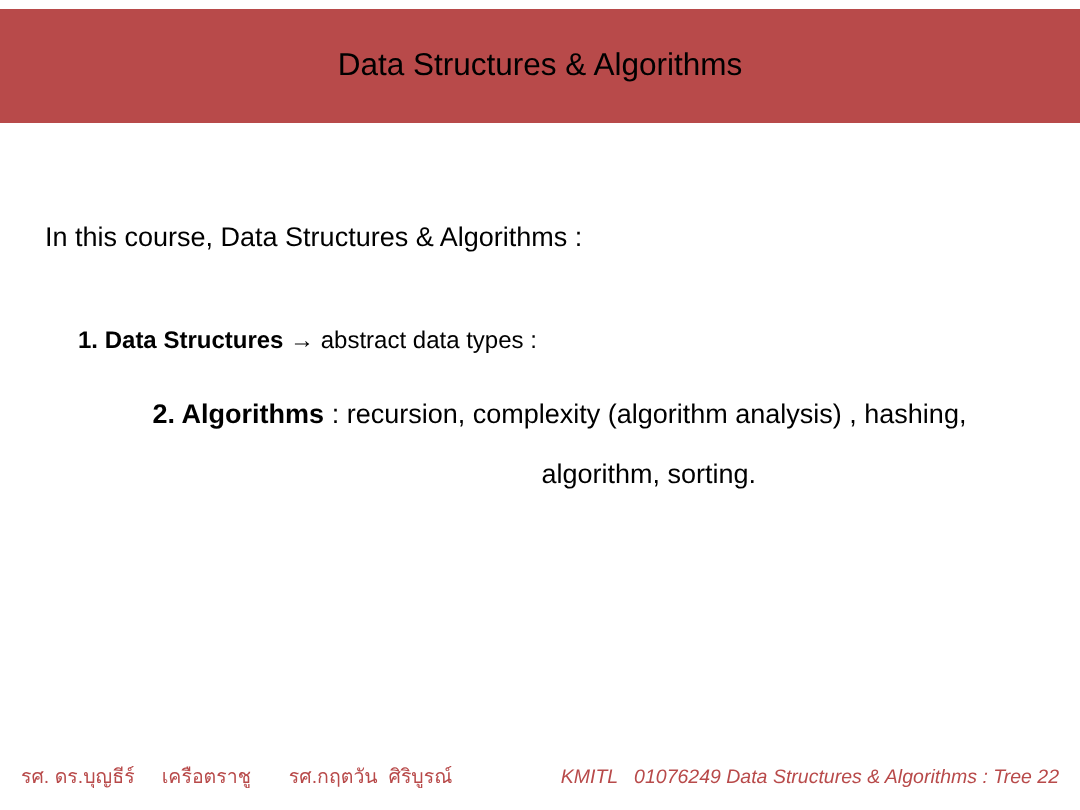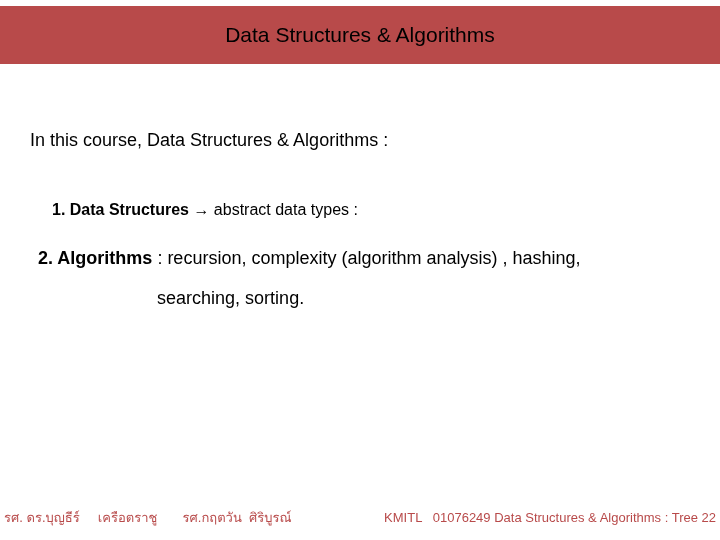--- a/index.html
+++ b/index.html
@@ -6,21 +6,21 @@
   body {
     width: 720px;
     height: 540px;
     background: white;
     font-family: "Comic Sans MS", "Chalkboard SE", cursive, sans-serif;
     position: relative;
     overflow: hidden;
   }
   .title-bar {
     background: #b84a4a;
-    height: 58px;
+    height: 76px;
     width: 100%;
     display: flex;
     align-items: center;
     justify-content: center;
     margin-top: 6px;
   }
   .title-text {
     color: #000;
     font-size: 21px;
     font-family: "Segoe UI", "Tahoma", sans-serif;
@@ -42,60 +42,62 @@
   }
   .item1-sub {
     font-size: 18px;
     margin-left: 190px;
     margin-bottom: 50px;
   }
   .item2 {
     font-size: 18px;
     margin-left: 8px;
     line-height: 2.2;
+    text-align: center;
   }
   .bold { font-weight: bold; }
   .footer {
     position: absolute;
     bottom: 12px;
     left: 0;
     width: 100%;
     display: flex;
     align-items: baseline;
     font-size: 13px;
     color: #b84a4a;
-    padding: 0 4px;
+    padding: 0 14px;
   }
   .footer-left {
     font-family: "Tahoma", sans-serif;
     white-space: pre;
   }
   .footer-right {
     margin-left: auto;
     font-family: "Segoe UI", "Tahoma", sans-serif;
     white-space: pre;
+    font-style: italic;
   }
   .arrow { font-family: Arial, sans-serif; }
 </style>
 </head>
 <body>
 
 <div class="title-bar">
   <div class="title-text">Data Structures &amp; Algorithms</div>
 </div>
 
 <div class="content">
   <div class="intro">In this course, Data Structures &amp; Algorithms :</div>
 
   <div class="item1">
     <span class="bold">1. </span><span class="bold">Data Structures </span><span class="arrow">→</span><span> abstract data types :</span>
   </div>
 
   <div class="item2">
     <span class="bold">2. </span><span class="bold">Algorithms</span><span> : recursion, complexity (algorithm analysis) , hashing,</span><br>
-    <span style="visibility:hidden">2. Algorithms : </span><span>searching, sorting.</span>
+    <span style="visibility:hidden">2. Algorithms : </span><span>algorithm, sorting.</span>
   </div>
 </div>
 
 <div class="footer">
   <div class="footer-left">รศ. ดร.บุญธีร์     เครือตราชู       รศ.กฤตวัน  ศิริบูรณ์</div>
   <div class="footer-right">KMITL   01076249 Data Structures &amp; Algorithms : Tree 22</div>
 </div>
 
 </body></html>

